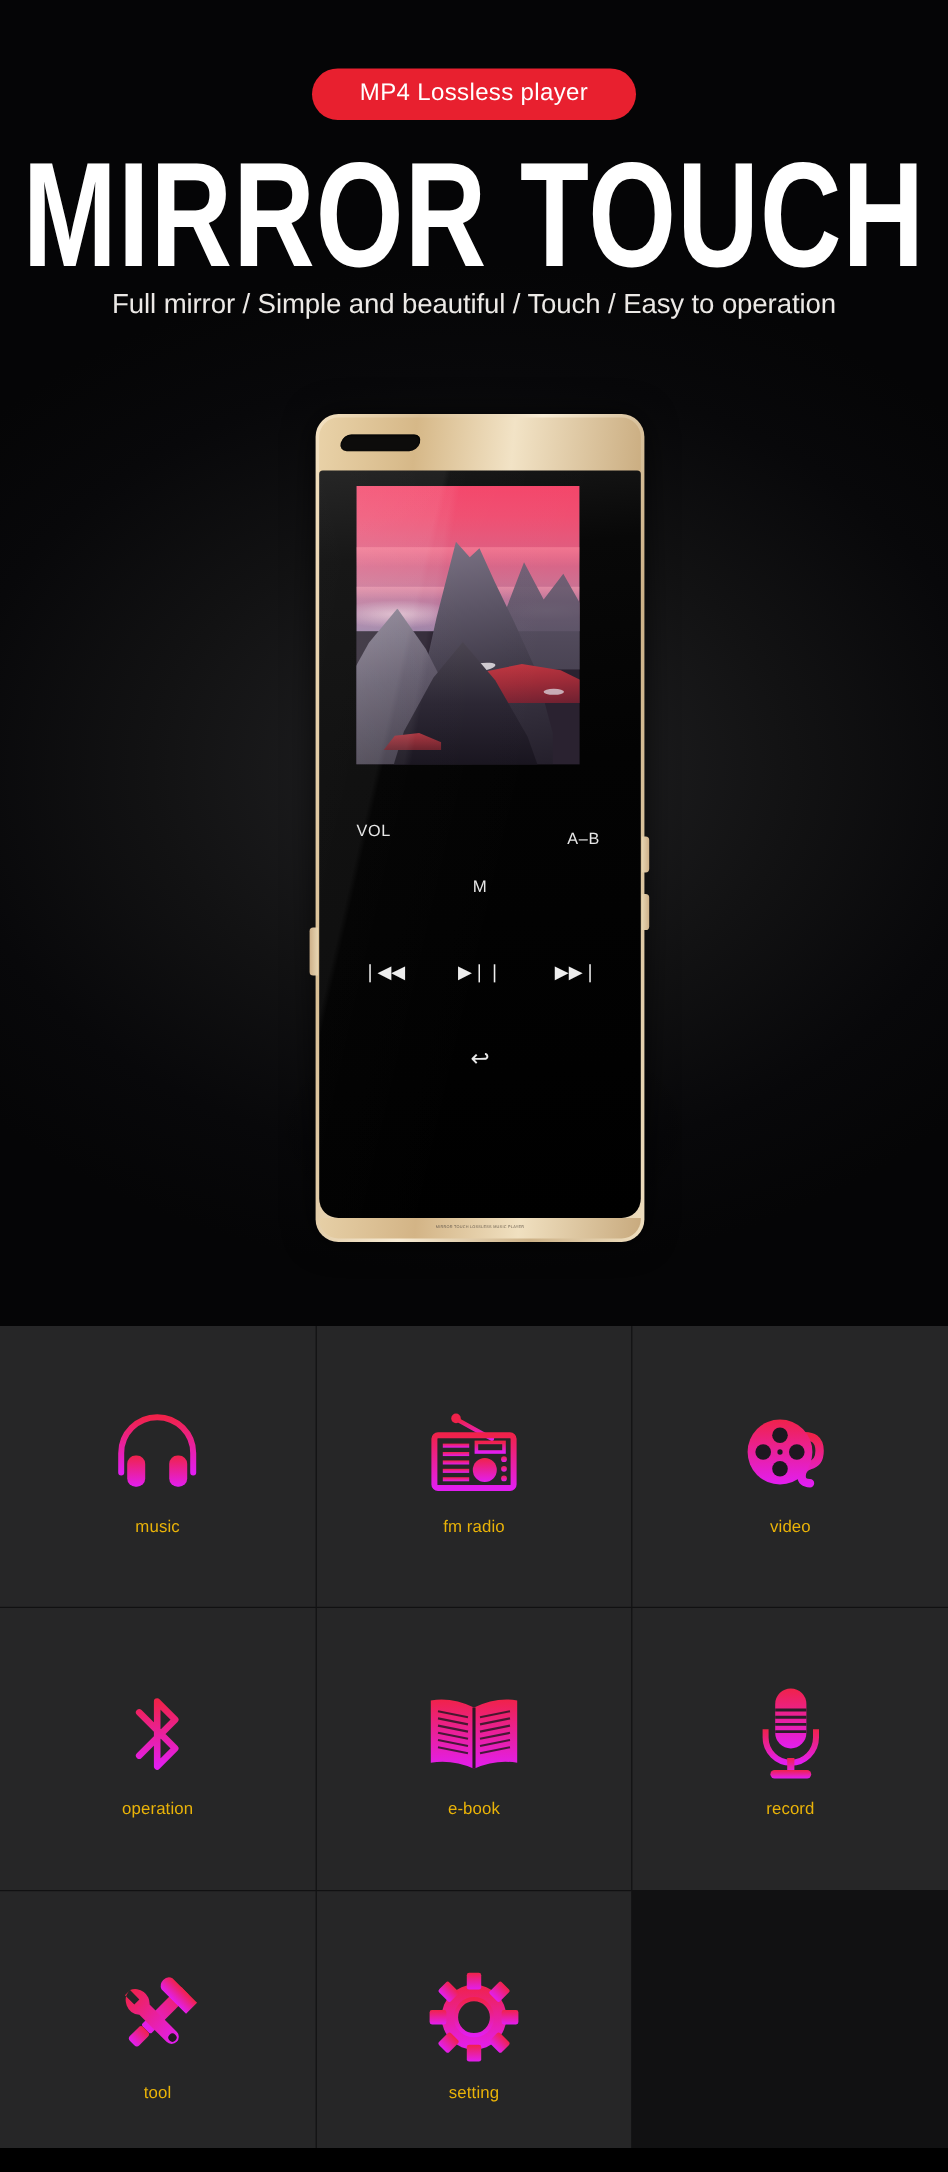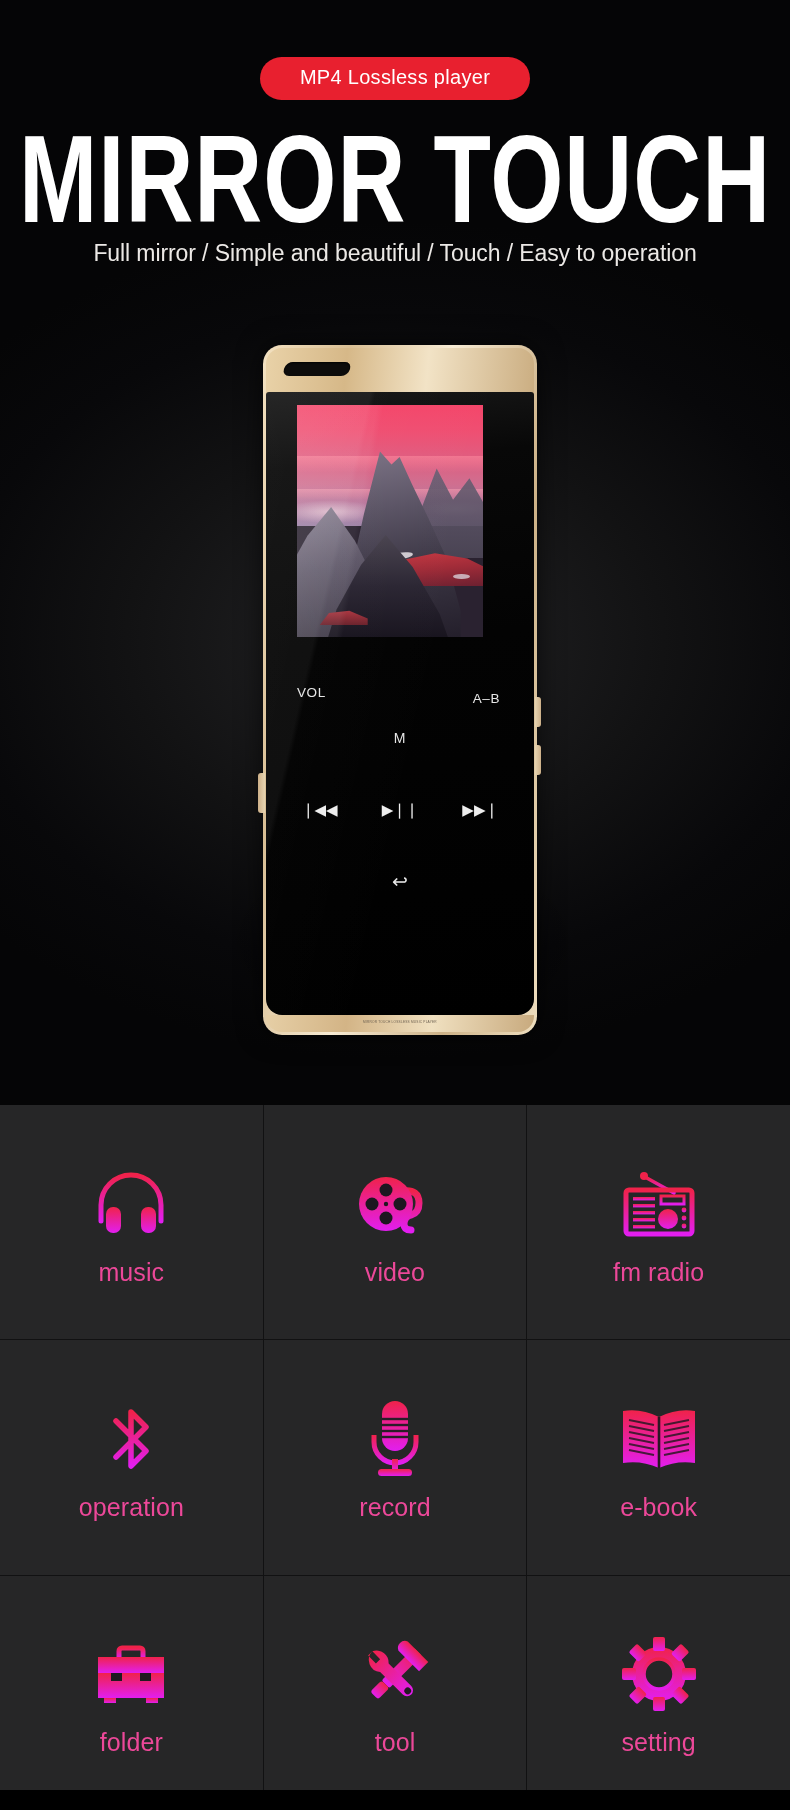--- a/index.html
+++ b/index.html
@@ -269,22 +269,22 @@
     position: relative;
   }
   .cell .icon-box {
     height: 92px;
     display: flex;
     align-items: center;
     justify-content: center;
   }
   .cell .lbl {
     margin-top: 8px;
-    color: #ec4899;
-    font-size: 25px;
+    color: #eab308;
+    font-size: 14px;
     letter-spacing: .1px;
   }
   svg { display: block; }
 </style>
 </head>
 <body>
 
 <div id="page">
 
   <section class="hero">
@@ -365,41 +365,20 @@
           <path d="M7 50 V34 A30 30 0 0 1 67 34 V50" fill="none" stroke="url(#g1)" stroke-width="5" stroke-linecap="round"></path>
           <rect x="12" y="36" width="15" height="26" rx="7" fill="url(#g1)"></rect>
           <rect x="47" y="36" width="15" height="26" rx="7" fill="url(#g1)"></rect>
         </svg>
       </div>
       <span class="lbl">music</span>
     </div>
 
     <div class="cell">
       <div class="icon-box">
-        <svg width="80" height="66" viewBox="0 0 80 66">
-          <defs>
-              <linearGradient id="g2" x1="0" y1="0" x2="0" y2="1">
-            <stop offset="0" stop-color="#f0224a"></stop>
-                <stop offset="1" stop-color="#e21ef0"></stop>
-          </linearGradient>
-            </defs>
-          <path d="M48 20 q16 -2 16 12 q0 10 -8 12 q-7 2 -7 9 q0 6 7 6" fill="none" stroke="url(#g2)" stroke-width="7" stroke-linecap="round"></path>
-          <circle cx="31" cy="33" r="27" fill="url(#g2)"></circle>
-          <circle cx="31" cy="19" r="6.5" fill="#1d1720"></circle>
-          <circle cx="31" cy="47" r="6.5" fill="#1d1720"></circle>
-          <circle cx="17" cy="33" r="6.5" fill="#1d1720"></circle>
-          <circle cx="45" cy="33" r="6.5" fill="#1d1720"></circle>
-          <circle cx="31" cy="33" r="2.2" fill="#1d1720"></circle>
-        </svg>
-      </div>
-      <span class="lbl">video</span>
-    </div>
-
-    <div class="cell">
-      <div class="icon-box">
         <svg width="82" height="70" viewBox="0 0 82 70">
           <defs>
               <linearGradient id="g3" x1="0" y1="0" x2="0" y2="1">
             <stop offset="0" stop-color="#f0224a"></stop>
                 <stop offset="1" stop-color="#e21ef0"></stop>
           </linearGradient>
             </defs>
           <line x1="27" y1="8" x2="56" y2="24" stroke="url(#g3)" stroke-width="3.6" stroke-linecap="round"></line>
           <circle cx="26" cy="7" r="4" fill="#f0224a"></circle>
           <rect x="8" y="21" width="66" height="44" rx="3" fill="none" stroke="url(#g3)" stroke-width="5"></rect>
@@ -413,55 +392,52 @@
           <circle cx="66" cy="41" r="2.4" fill="url(#g3)"></circle>
           <circle cx="66" cy="49" r="2.4" fill="url(#g3)"></circle>
           <circle cx="66" cy="57" r="2.4" fill="url(#g3)"></circle>
         </svg>
       </div>
       <span class="lbl">fm radio</span>
     </div>
 
     <div class="cell">
       <div class="icon-box">
+        <svg width="80" height="66" viewBox="0 0 80 66">
+          <defs>
+              <linearGradient id="g2" x1="0" y1="0" x2="0" y2="1">
+            <stop offset="0" stop-color="#f0224a"></stop>
+                <stop offset="1" stop-color="#e21ef0"></stop>
+          </linearGradient>
+            </defs>
+          <path d="M48 20 q16 -2 16 12 q0 10 -8 12 q-7 2 -7 9 q0 6 7 6" fill="none" stroke="url(#g2)" stroke-width="7" stroke-linecap="round"></path>
+          <circle cx="31" cy="33" r="27" fill="url(#g2)"></circle>
+          <circle cx="31" cy="19" r="6.5" fill="#1d1720"></circle>
+          <circle cx="31" cy="47" r="6.5" fill="#1d1720"></circle>
+          <circle cx="17" cy="33" r="6.5" fill="#1d1720"></circle>
+          <circle cx="45" cy="33" r="6.5" fill="#1d1720"></circle>
+          <circle cx="31" cy="33" r="2.2" fill="#1d1720"></circle>
+        </svg>
+      </div>
+      <span class="lbl">video</span>
+    </div>
+
+    <div class="cell">
+      <div class="icon-box">
         <svg width="58" height="84" viewBox="0 0 58 84">
           <defs>
               <linearGradient id="g4" x1="0" y1="0" x2="0" y2="1">
             <stop offset="0" stop-color="#f0224a"></stop>
                 <stop offset="1" stop-color="#e21ef0"></stop>
           </linearGradient>
             </defs>
           <path d="M14 24 L44 54 L29 69 V15 L44 30 L14 60" fill="none" stroke="url(#g4)" stroke-width="5.5" stroke-linecap="round" stroke-linejoin="round"></path>
         </svg>
       </div>
       <span class="lbl">operation</span>
-    </div>
-
-    <div class="cell">
-      <div class="icon-box">
-        <svg width="60" height="84" viewBox="0 0 60 84">
-          <defs>
-              <linearGradient id="g5" x1="0" y1="0" x2="0" y2="1">
-            <stop offset="0" stop-color="#f0224a"></stop>
-                <stop offset="1" stop-color="#e21ef0"></stop>
-          </linearGradient>
-            </defs>
-          <rect x="17" y="4" width="26" height="50" rx="13" fill="url(#g5)"></rect>
-          <g stroke="#2a1d28" stroke-width="2.4">
-            <line x1="17" y1="22" x2="43" y2="22"></line>
-            <line x1="17" y1="28" x2="43" y2="28"></line>
-            <line x1="17" y1="34" x2="43" y2="34"></line>
-            <line x1="17" y1="40" x2="43" y2="40"></line>
-          </g>
-          <path d="M9 38 V45 A21 21 0 0 0 51 45 V38" fill="none" stroke="url(#g5)" stroke-width="5"></path>
-          <rect x="27" y="62" width="6" height="12" fill="url(#g5)"></rect>
-          <rect x="13" y="72" width="34" height="7" rx="3.5" fill="url(#g5)"></rect>
-        </svg>
-      </div>
-      <span class="lbl">record</span>
     </div>
 
     <div class="cell">
       <div class="icon-box">
         <svg width="88" height="72" viewBox="0 0 88 72">
           <defs>
               <linearGradient id="g6" x1="0" y1="0" x2="0" y2="1">
             <stop offset="0" stop-color="#f0224a"></stop>
                 <stop offset="1" stop-color="#e21ef0"></stop>
           </linearGradient>
@@ -483,38 +459,42 @@
               <line x1="49" y1="52" x2="74" y2="47"></line>
           </g>
           <path d="M44 14 V65" stroke="#2b1724" stroke-width="2.6" fill="none"></path>
         </svg>
       </div>
       <span class="lbl">e-book</span>
     </div>
 
     <div class="cell">
       <div class="icon-box">
-        <svg width="80" height="66" viewBox="0 0 80 66">
-          <defs>
-              <linearGradient id="g7" x1="0" y1="0" x2="0" y2="1">
-            <stop offset="0" stop-color="#f0224a"></stop>
-                <stop offset="1" stop-color="#e21ef0"></stop>
-          </linearGradient>
-            </defs>
-          <path d="M28 17 V10 a3 3 0 0 1 3 -3 h18 a3 3 0 0 1 3 3 v7" fill="none" stroke="url(#g7)" stroke-width="5"></path>
-          <rect x="7" y="16" width="66" height="16" fill="url(#g7)"></rect>
-          <rect x="7" y="32" width="66" height="25" fill="url(#g7)"></rect>
-          <rect x="20" y="32" width="11" height="8" fill="#1f1a20"></rect>
-          <rect x="49" y="32" width="11" height="8" fill="#1f1a20"></rect>
-          <rect x="13" y="57" width="12" height="5" fill="url(#g7)"></rect>
-          <rect x="55" y="57" width="12" height="5" fill="url(#g7)"></rect>
-        </svg>
-      </div>
-      <span class="lbl">folder</span>
-    </div>
+        <svg width="60" height="84" viewBox="0 0 60 84">
+          <defs>
+              <linearGradient id="g5" x1="0" y1="0" x2="0" y2="1">
+            <stop offset="0" stop-color="#f0224a"></stop>
+                <stop offset="1" stop-color="#e21ef0"></stop>
+          </linearGradient>
+            </defs>
+          <rect x="17" y="4" width="26" height="50" rx="13" fill="url(#g5)"></rect>
+          <g stroke="#2a1d28" stroke-width="2.4">
+            <line x1="17" y1="22" x2="43" y2="22"></line>
+            <line x1="17" y1="28" x2="43" y2="28"></line>
+            <line x1="17" y1="34" x2="43" y2="34"></line>
+            <line x1="17" y1="40" x2="43" y2="40"></line>
+          </g>
+          <path d="M9 38 V45 A21 21 0 0 0 51 45 V38" fill="none" stroke="url(#g5)" stroke-width="5"></path>
+          <rect x="27" y="62" width="6" height="12" fill="url(#g5)"></rect>
+          <rect x="13" y="72" width="34" height="7" rx="3.5" fill="url(#g5)"></rect>
+        </svg>
+      </div>
+      <span class="lbl">record</span>
+    </div>
+
 
     <div class="cell">
       <div class="icon-box">
         <svg width="80" height="72" viewBox="0 0 80 72">
           <defs>
               <linearGradient id="g8" x1="0" y1="0" x2="0" y2="1">
             <stop offset="0" stop-color="#f0224a"></stop>
                 <stop offset="1" stop-color="#e21ef0"></stop>
           </linearGradient>
             </defs>

